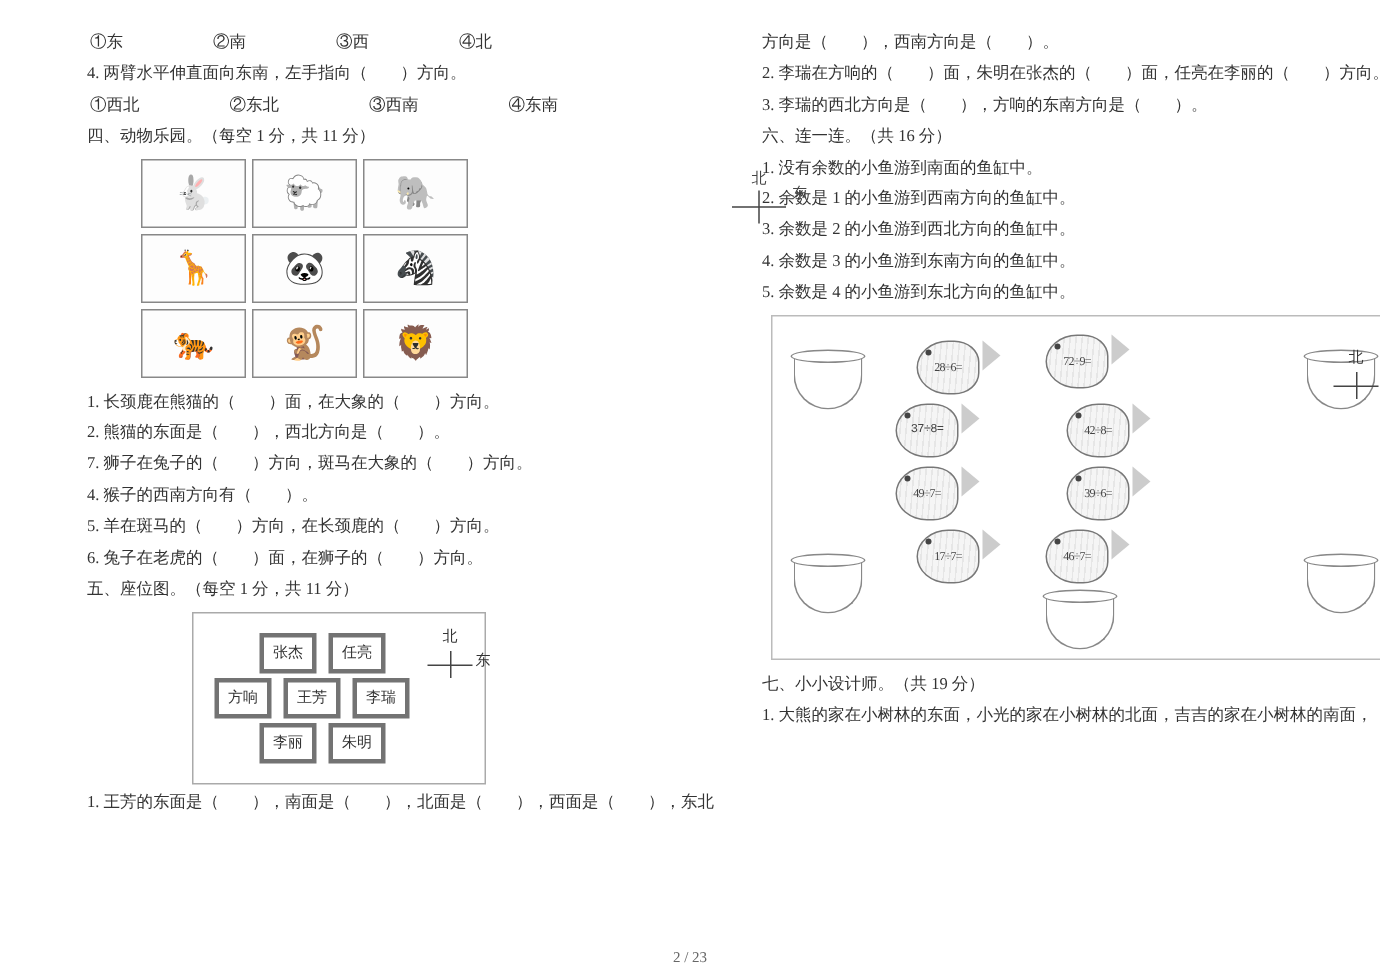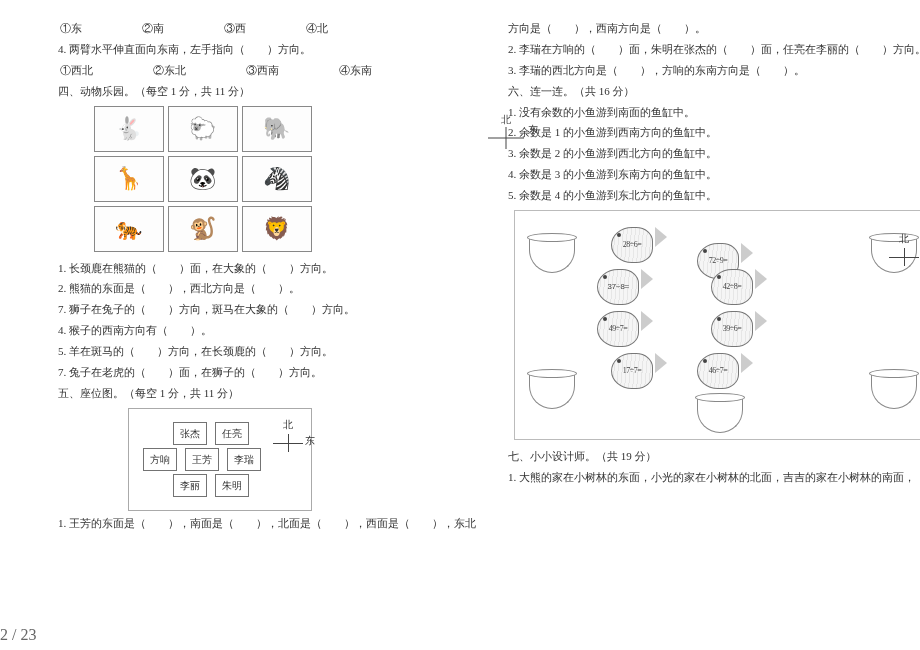--- a/index.html
+++ b/index.html
@@ -60,21 +60,21 @@
     content: ""; position: absolute; top: 50%; left: 0; height: 1px; width: 100%;
     background: #444; transform: translateY(-50%);
   }
   .compass .e { position: absolute; right: -14px; top: 10px; }
 
   
   .seat-wrap { margin: 4px 0 2px 70px; position: relative; border: 1px solid #aaa; padding: 10px 50px 10px 14px; display:inline-block; }
   .seat-row { display: flex; gap: 8px; margin: 3px 0; }
   .seat-row.indent { margin-left: 30px; }
   .seat {
-    border: 1px solid #737373;
+    border: 3px solid #737373;
     padding: 1px 6px;
     font-size: 10px;
     background: #fff;
   }
   .seat-compass { position: absolute; top: 6px; right: 8px; font-size:10px; text-align:center; }
 
   
   .fish-wrap { margin: 4px 0 6px 6px; border: 1px solid #bbb; padding: 10px 46px 6px 10px; position: relative; height: 230px; }
   .fish-compass { position: absolute; top: 18px; right: 6px; font-size:10px; text-align:center; }
   .bowl {
@@ -107,21 +107,21 @@
   }
   .fish .tail {
     position:absolute; right:2px; top:4px; width:0;height:0;
     border-left:12px solid #aaa;
     border-top:10px solid transparent;
     border-bottom:10px solid transparent;
     opacity:0.6;
   }
   .fish .eye { position:absolute; left:6px; top:10px; width:4px;height:4px; background:#444; border-radius:50%; }
 
-  .pager { position:absolute; bottom:6px; left:0; right:0; font-size:16px; color:#666; }
+  .pager { position:absolute; bottom:6px; left:0; right:0; text-align:center; font-size:10px; color:#666; }
 </style>
 </head>
 <body>
 
 <div class="columns">
 
   <div class="col">
     <div class="opts">
       <span>①东</span>
       <span>②南</span>
@@ -154,21 +154,21 @@
         <div class="cross"></div>
         <div class="e">东</div>
       </div>
     </div>
 
     <div class="line">1. 长颈鹿在熊猫的（　　）面，在大象的（　　）方向。</div>
     <div class="line">2. 熊猫的东面是（　　），西北方向是（　　）。</div>
     <div class="line">7. 狮子在兔子的（　　）方向，斑马在大象的（　　）方向。</div>
     <div class="line">4. 猴子的西南方向有（　　）。</div>
     <div class="line">5. 羊在斑马的（　　）方向，在长颈鹿的（　　）方向。</div>
-    <div class="line">7. 兔子在老虎的（　　）面，在狮子的（　　）方向。</div>
+    <div class="line">6. 兔子在老虎的（　　）面，在狮子的（　　）方向。</div>
 
     <div class="line">五、座位图。（每空 1 分，共 11 分）</div>
 
     <div class="seat-wrap">
       <div class="seat-row indent">
         <div class="seat">张杰</div>
         <div class="seat">任亮</div>
       </div>
       <div class="seat-row">
         <div class="seat">方响</div>
@@ -208,21 +208,21 @@
       <div class="bowl bowl-ne"></div>
       <div class="bowl bowl-sw"></div>
       <div class="bowl bowl-se"></div>
       <div class="bowl bowl-s"></div>
 
       <div class="fish" style="top:12px;left:96px;">
           <div class="tail"></div>
           <div class="body">28÷6=</div>
           <div class="eye"></div>
         </div>
-      <div class="fish" style="top:28px;left:182px;">
+      <div class="fish" style="top:8px;left:182px;">
           <div class="tail"></div>
           <div class="body">72÷9=</div>
           <div class="eye"></div>
         </div>
       <div class="fish" style="top:54px;left:82px;font-family:Liberation Mono, monospace;">
           <div class="tail"></div>
           <div class="body">37÷8=</div>
           <div class="eye"></div>
         </div>
       <div class="fish" style="top:54px;left:196px;">

